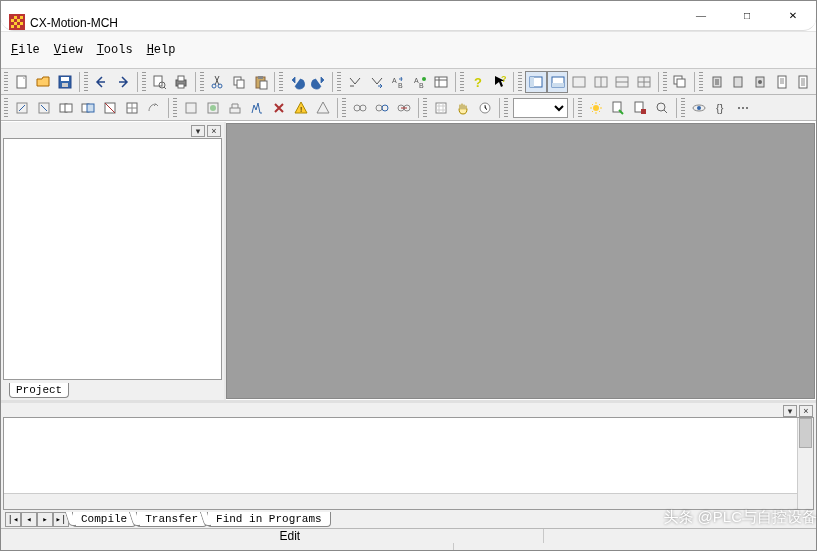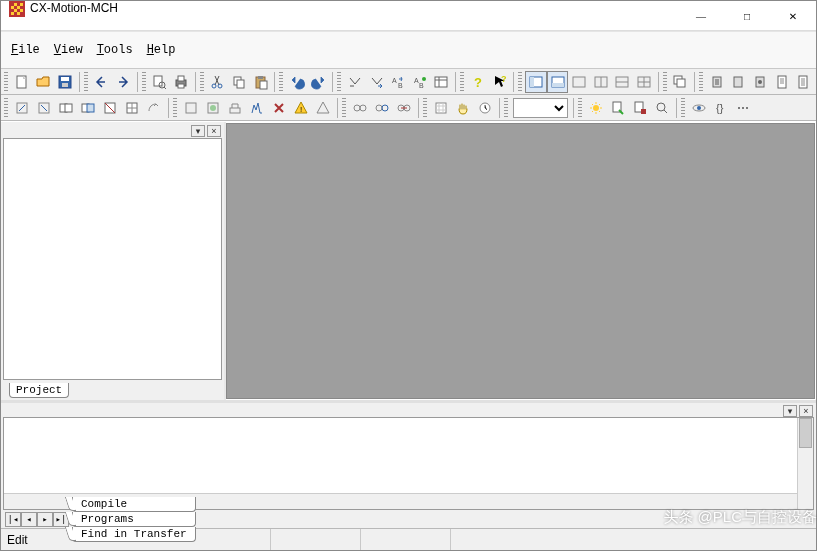--- a/index.html
+++ b/index.html
@@ -1,17 +1,17 @@
 <!DOCTYPE html>
 <html><head>
 <meta charset="utf-8">
 <style>
 * { box-sizing: border-box; margin: 0; padding: 0; }
 body { font-family: "Segoe UI", Tahoma, sans-serif; font-size: 12px; background: #fff; width: 817px; height: 551px; overflow: hidden; display: flex; flex-direction: column; border: 1px solid #888; }
-.titlebar { height: 30px; display: flex; align-items: flex-start; background: #fff; border-bottom: 1px solid #ddd; }
+.titlebar { height: 30px; display: flex; align-items: flex-end; background: #fff; border-bottom: 1px solid #ddd; border-radius: 13px; }
 .titlebar .appicon { width: 16px; height: 16px; margin: 0 5px 0 8px; background: #b33; position: relative; }
 .titlebar .appicon::before { content:""; position:absolute; inset:2px; background: linear-gradient(45deg,#fc3 25%,transparent 25%,transparent 75%,#fc3 75%),linear-gradient(45deg,#fc3 25%,transparent 25%,transparent 75%,#fc3 75%); background-size:6px 6px; background-position:0 0,3px 3px;}
 .titlebar .title { flex:1; font-size:12px; }
 .winbtn { width:46px; height:30px; display:flex; align-items:center; justify-content:center; font-family:"Segoe UI Symbol"; font-size:10px; }
 .menubar { height:38px; display:flex; align-items:center; padding:0 4px; gap:2px; background:#f8f8f8; border-top:1px solid #e5e5e5; border-bottom:1px solid #c8c8c8;font-family:Liberation Mono, monospace; }
 .menuitem { padding:2px 6px; font-size:12px; }
 .menuitem u { text-decoration:underline; }
 .toolbar { height:26px; display:flex; align-items:center; padding:1px 2px; background:#f0f0f0; border-bottom:1px solid #b8b8b8; }
 .tgrip { width:4px; height:20px; margin:0 3px 0 1px; background:repeating-linear-gradient(to bottom,#999 0 1px,transparent 1px 3px); }
 .tbtn { width:22px; height:22px; display:flex; align-items:center; justify-content:center; border:1px solid transparent; color:#555; position:relative; }
@@ -29,24 +29,24 @@
 .mdi { flex:1; background:#9e9e9e; border:1px solid #888; margin:1px 1px 1px 0; }
 .output { height:128px; display:flex; flex-direction:column; background:#f0f0f0; border-top:3px solid #e0e0e0; padding:1px 2px 0 2px;}
 .output .dockhdr{height:13px;}
 .outbody { flex:1; background:#fff; border:1px solid #999; position:relative; }
 .outbody .sb-v{position:absolute;right:0;top:0;bottom:0;width:16px;background:#f0f0f0;border-left:1px solid #ccc;}
 .outbody .sb-v .thumb{position:absolute;top:0;left:1px;right:1px;height:30px;background:#cdcdcd;border:1px solid #aaa;}
 .outbody .sb-h{position:absolute;left:0;right:16px;bottom:0;height:16px;background:#f0f0f0;border-top:1px solid #ccc;}
 .outtabs { height:18px; display:flex; align-items:center; font-size:11px; font-family:"Courier New",monospace; padding-left:2px;}
 .nav { display:flex; }
 .nav span{ width:16px; height:15px; border:1px solid #999; background:#eee; display:flex; align-items:center; justify-content:center; font-size:9px;}
-.tabstrip { display:flex; margin-left:3px;flex-direction:column; }
+.tabstrip { display:flex; margin-left:3px; }
 .tabstrip .tab { background:#fff; border:1px solid #888; border-top:none; padding:1px 8px; border-radius:0 0 4px 4px; margin-right:0; position:relative;}
 .tabstrip .tab::before{content:"";position:absolute;left:-6px;top:0;bottom:0;width:6px;background:#fff;border-left:1px solid #888;border-bottom:1px solid #888;border-radius:0 0 0 4px;transform:skewX(18deg);}
-.status { height:22px; display:flex; align-items:center; background:#f0f0f0; border-top:1px solid #b8b8b8; font-size:12px; }
+.status { height:22px; display:flex; align-items:center; background:#f0f0f0; border-top:1px solid #b8b8b8; font-size:12px;flex-direction:column; }
 .status .cell { height:100%; display:flex; align-items:center; padding:0 6px; border-right:1px solid #c8c8c8; }
 .status .cell:first-child{min-width:270px;}
 .watermark { position:fixed; bottom:24px; right:0; font-size:15px; color:#fff; opacity:.92; pointer-events:none; text-shadow:0 0 3px rgba(0,0,0,.5);}
 </style>
 </head>
 <body>
 
 <div class="titlebar">
   <div class="appicon"></div>
   <div class="title">CX-Motion-MCH</div>
@@ -472,22 +472,22 @@
   </div>
   <div class="outtabs">
     <div class="nav">
       <span>|◂</span>
       <span>◂</span>
       <span>▸</span>
       <span>▸|</span>
     </div>
     <div class="tabstrip">
       <div class="tab">Compile</div>
-      <div class="tab">Programs</div>
-      <div class="tab">Find in Transfer</div>
+      <div class="tab">Transfer</div>
+      <div class="tab">Find in Programs</div>
     </div>
   </div>
 </div>
 
 <div class="status">
   <div class="cell">Edit</div>
   <div class="cell" style="width:90px"></div>
   <div class="cell" style="width:90px"></div>
   <div class="cell" style="flex:1;border-right:none"></div>
 </div>

